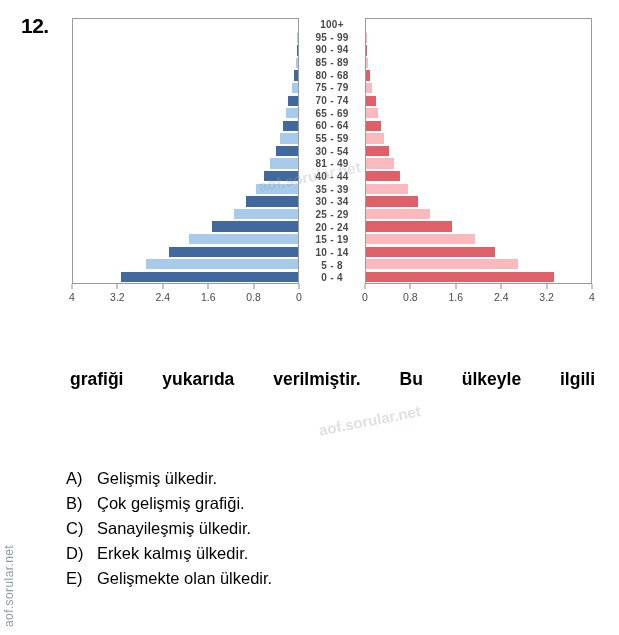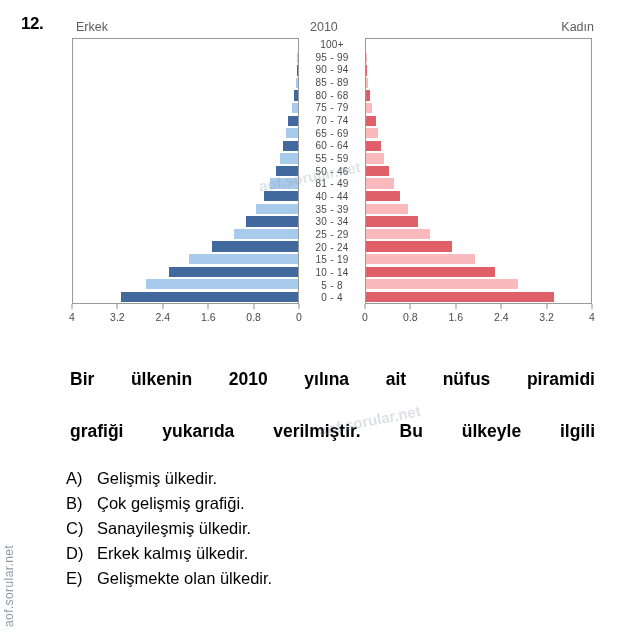--- a/index.html
+++ b/index.html
@@ -13,21 +13,21 @@
     position: relative;
     font-family: "Liberation Sans", sans-serif;
     overflow: hidden;
   }
 
   
   #question-number {
     position: absolute;
     left: 21px;
     top: 14px;
-    font-size: 17px;
+    font-size: 21px;
     font-weight: bold;
     color: #000;
     letter-spacing: -0.5px;
   }
 
   
   #site-watermark {
     position: absolute;
     left: 2px;
     bottom: 8px;
@@ -62,20 +62,21 @@
   }
   #label-erkek { left: 4px; }
   #label-year  { left: 238px; }
   #label-kadin { right: 2px; }
 
   #pyramid {
     position: relative;
     height: 266px;
     display: flex;
     align-items: center;
+    font-weight: bold;
   }
   .panel {
     position: relative;
     border: 1px solid #9a9a9a;
     background: #fff;
     box-sizing: border-box;
     height: 100%;
   }
   #panel-male   { width: 227px; }
   #panel-female { width: 227px; }
@@ -217,25 +218,20 @@
 </style>
 </head>
 <body>
 
 <div id="question-number">12.</div>
 
 <div id="site-watermark">aof.sorular.net</div>
 
 <div id="chart-area">
 
-  <div class="chart-header">
-    <div class="hdr-label" id="label-erkek">Erkek</div>
-    <div class="hdr-label" id="label-year">2010</div>
-    <div class="hdr-label" id="label-kadin">Kadın</div>
-  </div>
 
   <div id="pyramid">
     <div class="panel" id="panel-male">
       <div class="rows" id="rows-male">
           <div class="row">
             <div class="bar" style="width: 0%; background: rgb(66, 105, 158);"></div>
           </div>
           <div class="row">
             <div class="bar" style="width: 0.25%; background: rgb(168, 203, 236);"></div>
           </div>
@@ -324,21 +320,21 @@
           <div class="row">
             <div class="age-label">65 - 69</div>
           </div>
           <div class="row">
             <div class="age-label">60 - 64</div>
           </div>
           <div class="row">
             <div class="age-label">55 - 59</div>
           </div>
           <div class="row">
-            <div class="age-label">50 - 46</div>
+            <div class="age-label">30 - 54</div>
           </div>
           <div class="row">
             <div class="age-label">81 - 49</div>
           </div>
           <div class="row">
             <div class="age-label">40 - 44</div>
           </div>
           <div class="row">
             <div class="age-label">35 - 39</div>
           </div>
@@ -463,21 +459,20 @@
         <div class="tick-label" style="left: 80%;">3.2</div>
         <div class="tick" style="left: 100%;"></div>
         <div class="tick-label" style="left: 100%;">4</div>
       </div>
   </div>
 </div>
 
 <div id="chart-watermark">aof.sorular.net</div>
 
 <div id="question-stem">
-    <span class="just">Bir ülkenin 2010 yılına ait nüfus piramidi</span>
     <span class="just">grafiği yukarıda verilmiştir. Bu ülkeyle ilgili</span>
   </div>
 <div id="question-watermark">aof.sorular.net</div>
 
 <div id="options">
     <div class="option">
       <span class="opt-letter">A)</span>
       <span class="opt-text">Gelişmiş ülkedir.</span>
     </div>
     <div class="option">

